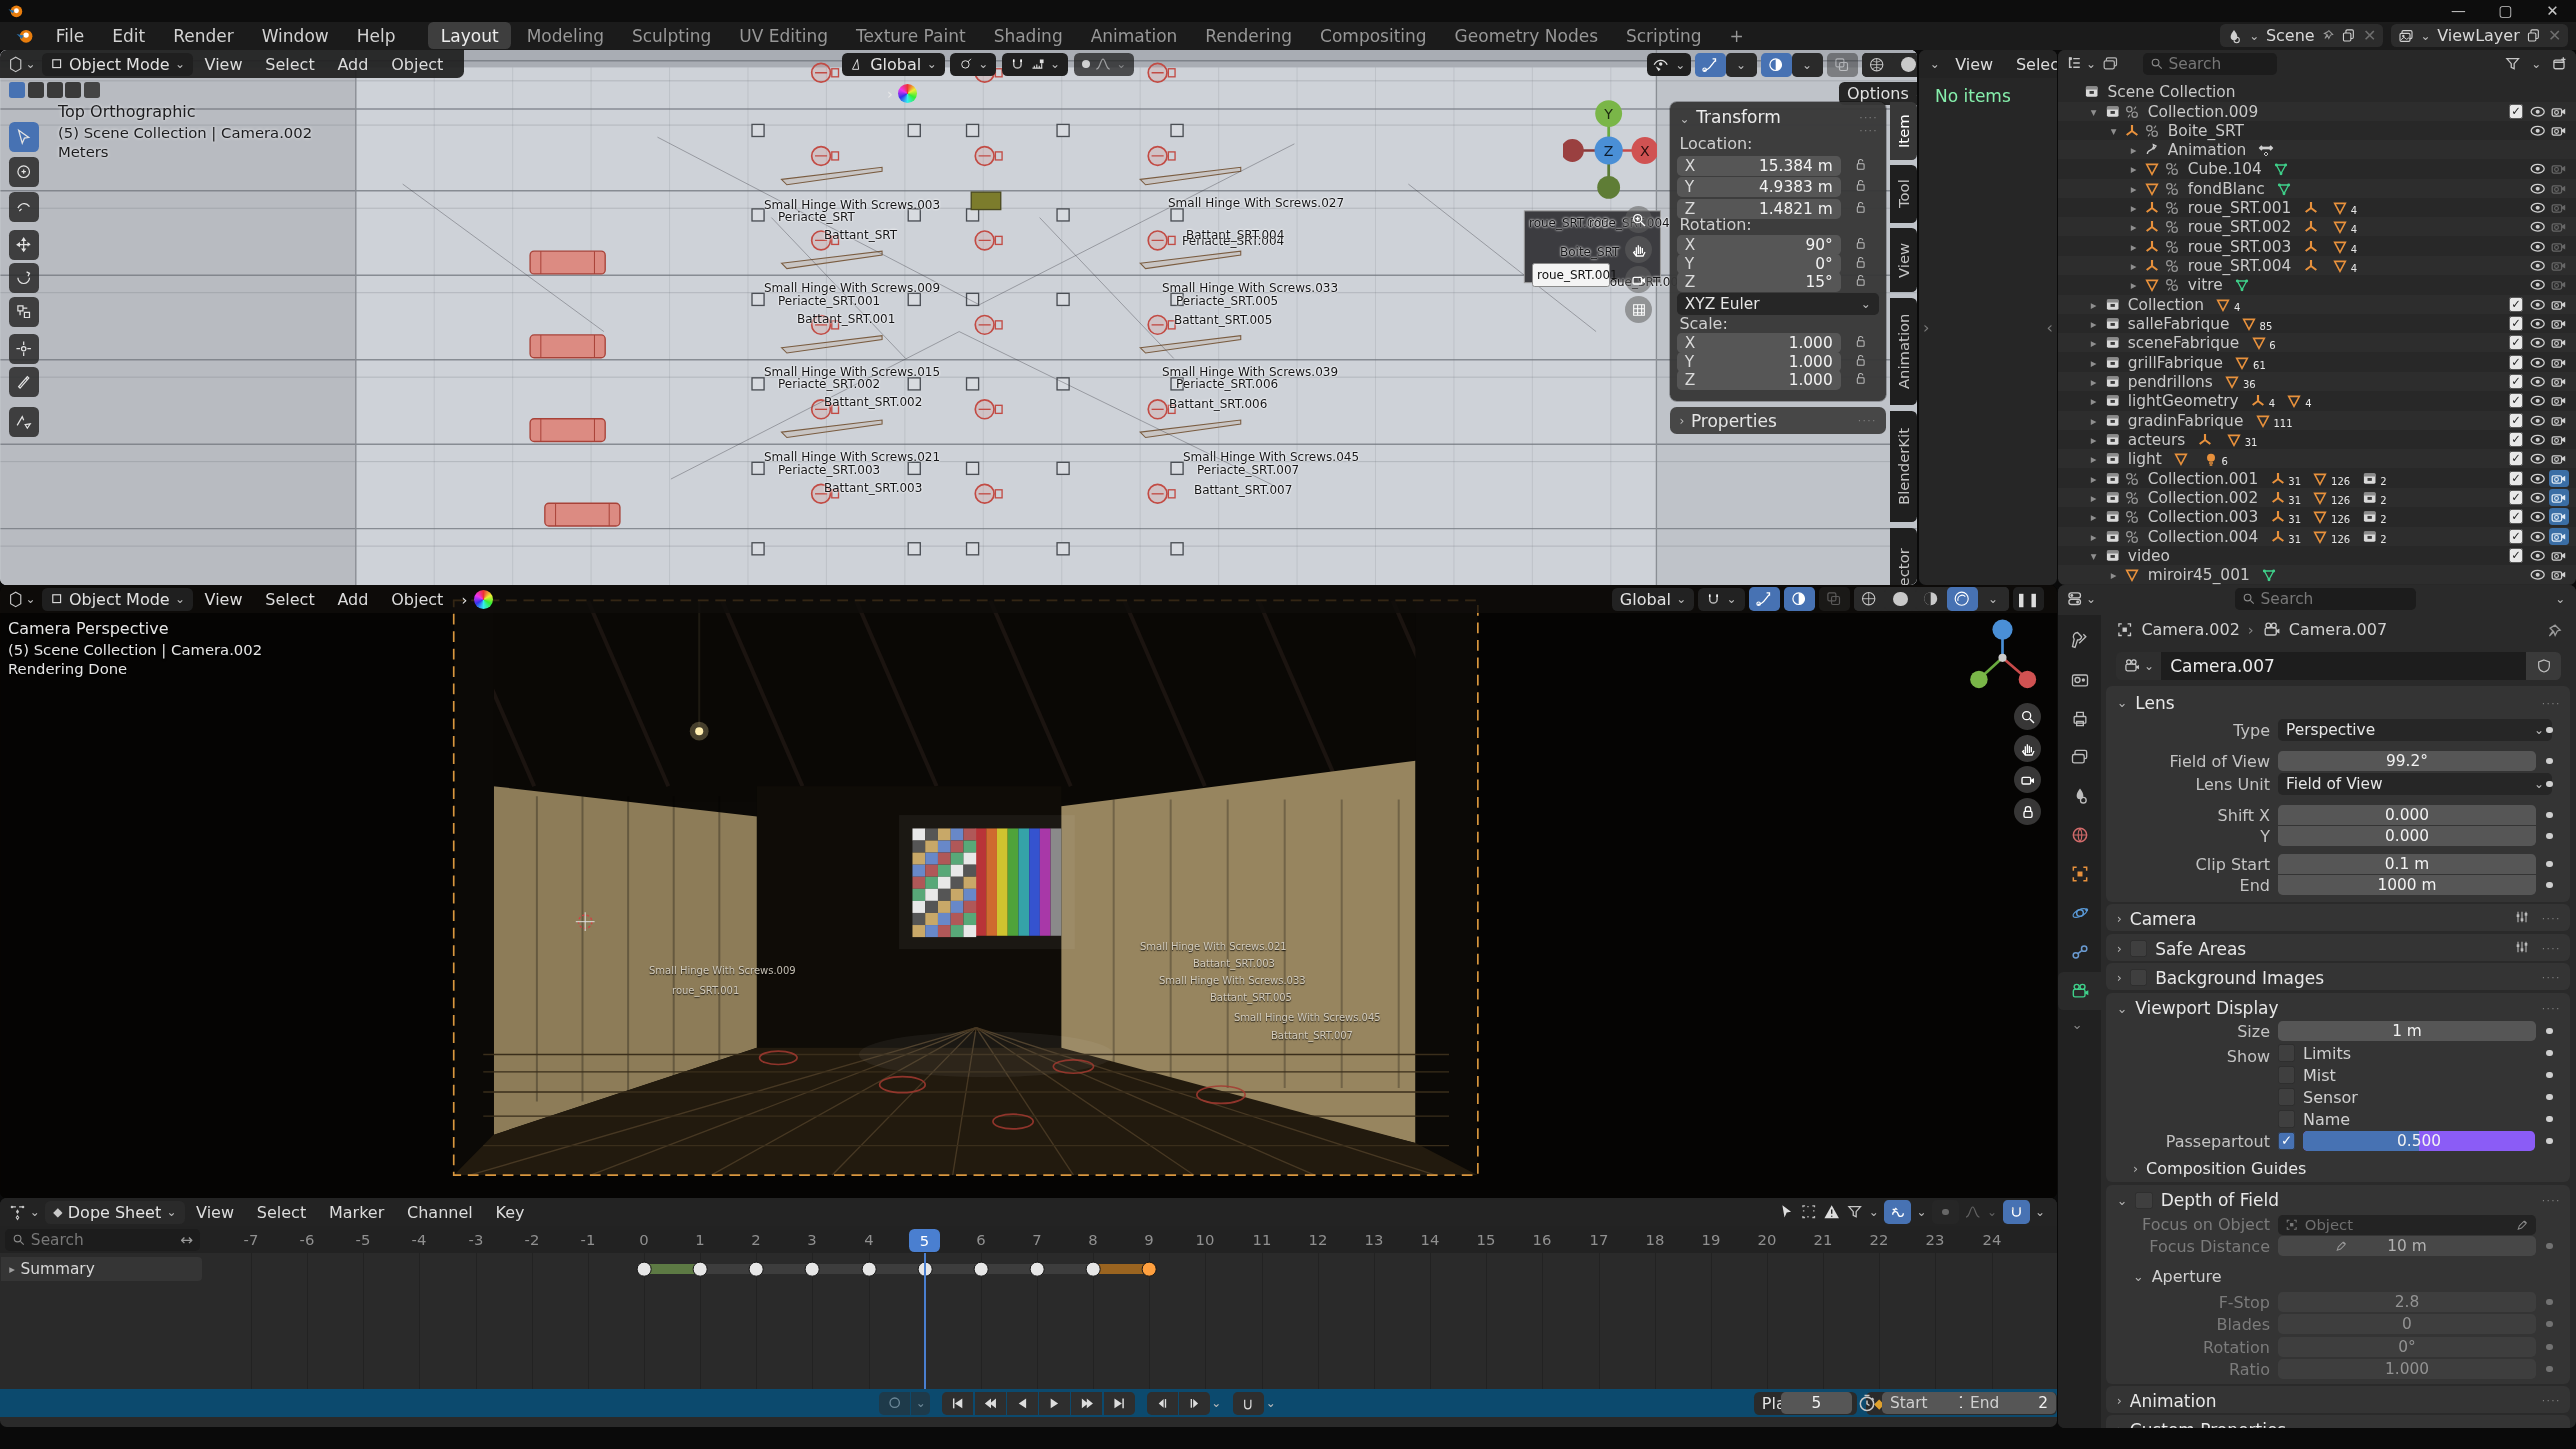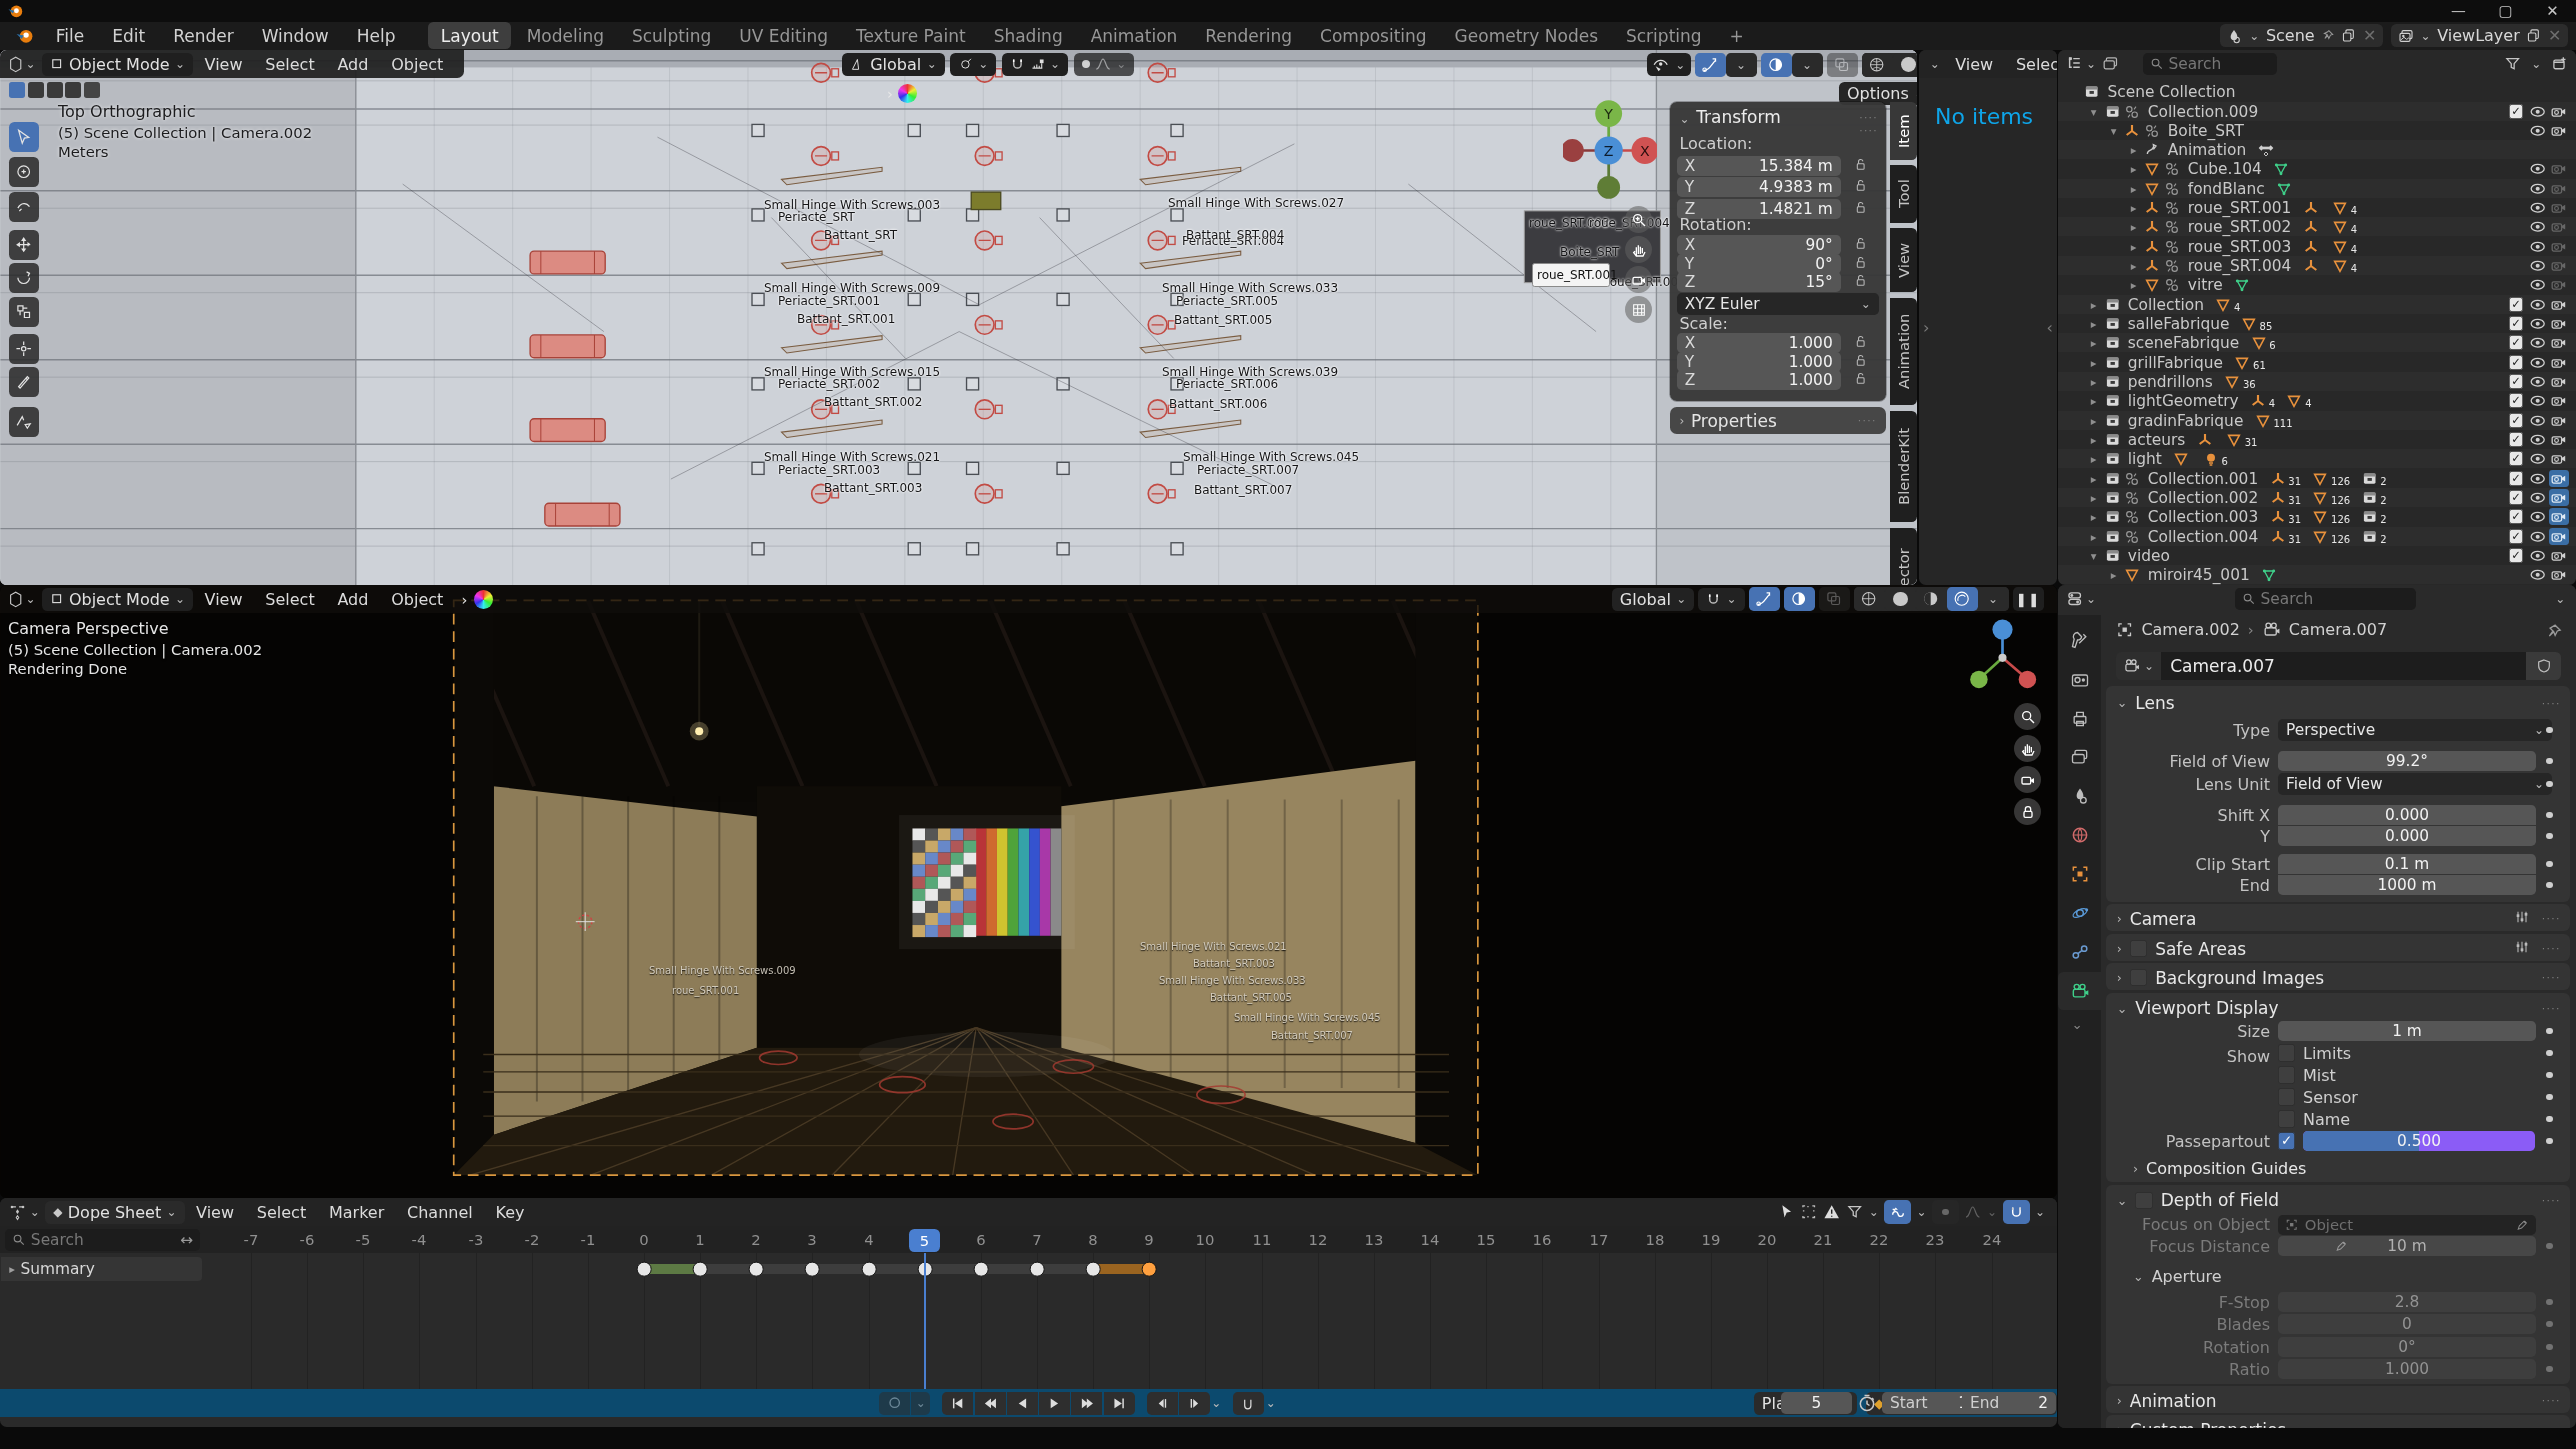--- a/index.html
+++ b/index.html
@@ -722,21 +722,21 @@
     <div class="hdrstrip" style="background:#232323">
       <svg width="16" height="16" viewBox="0 0 24 24" style="margin-left:6.7px">
           <path d="M5 4h4v16H5zM11 4h4v16h-4zM17 6h4v14h-4z" fill="none" stroke="#c5c5c5" stroke-width="1.6"></path>
         </svg>
       <span class="chev" style="margin:0 4px">⌄</span>
       <div id="ss-menus" style="display:flex">
           <span class="hmenu">View</span>
           <span class="hmenu">Select</span>
         </div>
     </div>
-    <div class="abs" style="left:16px;top:54px;font-size:22px;color:#0ea5e9">No items</div>
+    <div class="abs" style="left:16px;top:36px;font-size:17px;color:#86efac">No items</div>
     <span class="abs" style="left:4px;top:268px;color:#7a7a7a;font-size:16px">›</span>
     <span class="abs" style="right:4px;top:268px;color:#7a7a7a;font-size:16px">‹</span>
   </div>
 
   <div id="outliner" class="area">
     <div class="hdrstrip" style="background:#282828">
       <svg width="17.4" height="17.4" viewBox="0 0 24 24" style="margin-left:8px">
           <path d="M5 5h3M5 5v12h3M10 5h9M10 11h9M10 17h9" stroke="#c5c5c5" stroke-width="2" fill="none"></path>
           <rect x="4" y="3" width="4" height="4" fill="#c5c5c5"></rect>
         </svg>

